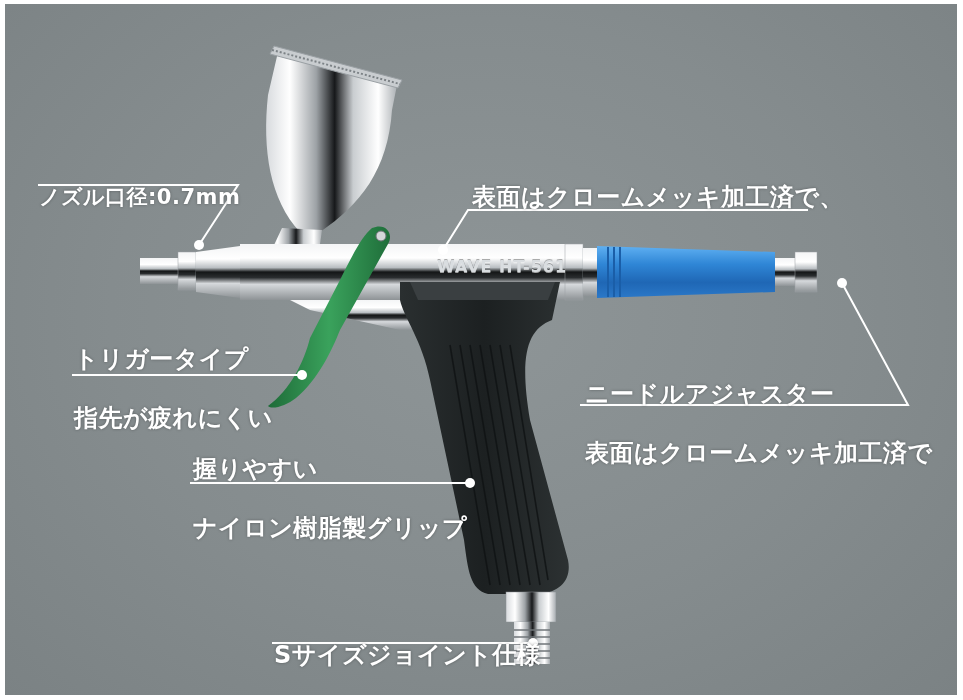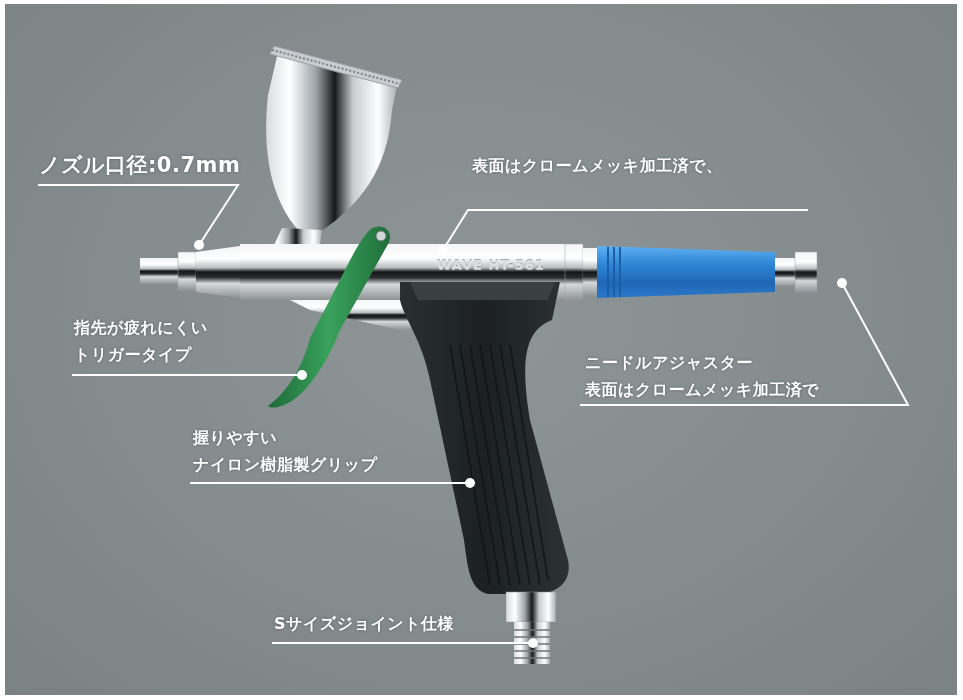--- a/index.html
+++ b/index.html
@@ -5,28 +5,28 @@
   html, body { margin: 0; padding: 0; background: #ffffff; }
   body { width: 963px; height: 700px; position: relative; overflow: hidden; font-family: "DejaVu Sans", sans-serif; }
   .frame {
     position: absolute; left: 5px; top: 4px; width: 952px; height: 691px;
     background: radial-gradient(ellipse at 50% 45%, #8e9597 0%, #858c8e 55%, #7b8284 100%);
     overflow: hidden;
   }
   svg.art { position: absolute; left: 0; top: 0; }
   .label {
     position: absolute; color: #ffffff; font-weight: bold;
-    font-family: "DejaVu Sans", sans-serif; font-size: 16px; line-height: 27px;
+    font-family: "DejaVu Sans", sans-serif; font-size: 24px; line-height: 27px;
     letter-spacing: 0.5px; white-space: nowrap;
     text-shadow: 0 0 3px rgba(0,0,0,0.35);
   }
-  .label .line { display: block; }
+  .label .line { display: block; margin-top: 32px; }
   .brand {
     position: absolute; font-family: "DejaVu Sans", sans-serif; font-weight: bold;
-    font-size: 13px; color: #d9dde0; letter-spacing: 1px;
+    font-size: 16px; color: #d9dde0; letter-spacing: 1px;
     text-shadow: 0 1px 0 rgba(255,255,255,0.6), 0 -1px 0 rgba(0,0,0,0.3);
     white-space: nowrap;
   }
 </style>
 </head>
 <body>
 
 <div class="frame">
 
   <svg class="art" width="952" height="691" viewBox="5 4 952 691">
@@ -147,22 +147,22 @@
 
   <div class="label" style="left:34px; top:148px; font-size:21px;">
     <span class="line">ノズル口径:0.7mm</span>
   </div>
 
   <div class="label" style="left:467px; top:148px;">
     <span class="line">表面はクロームメッキ加工済で、</span>
   </div>
 
   <div class="label" style="left:69px; top:310px;">
+    <span class="line">トリガータイプ</span>
     <span class="line">指先が疲れにくい</span>
-    <span class="line">トリガータイプ</span>
   </div>
 
   <div class="label" style="left:580px; top:345px;">
     <span class="line">ニードルアジャスター</span>
     <span class="line">表面はクロームメッキ加工済で</span>
   </div>
 
   <div class="label" style="left:188px; top:420px;">
     <span class="line">握りやすい</span>
     <span class="line">ナイロン樹脂製グリップ</span>

